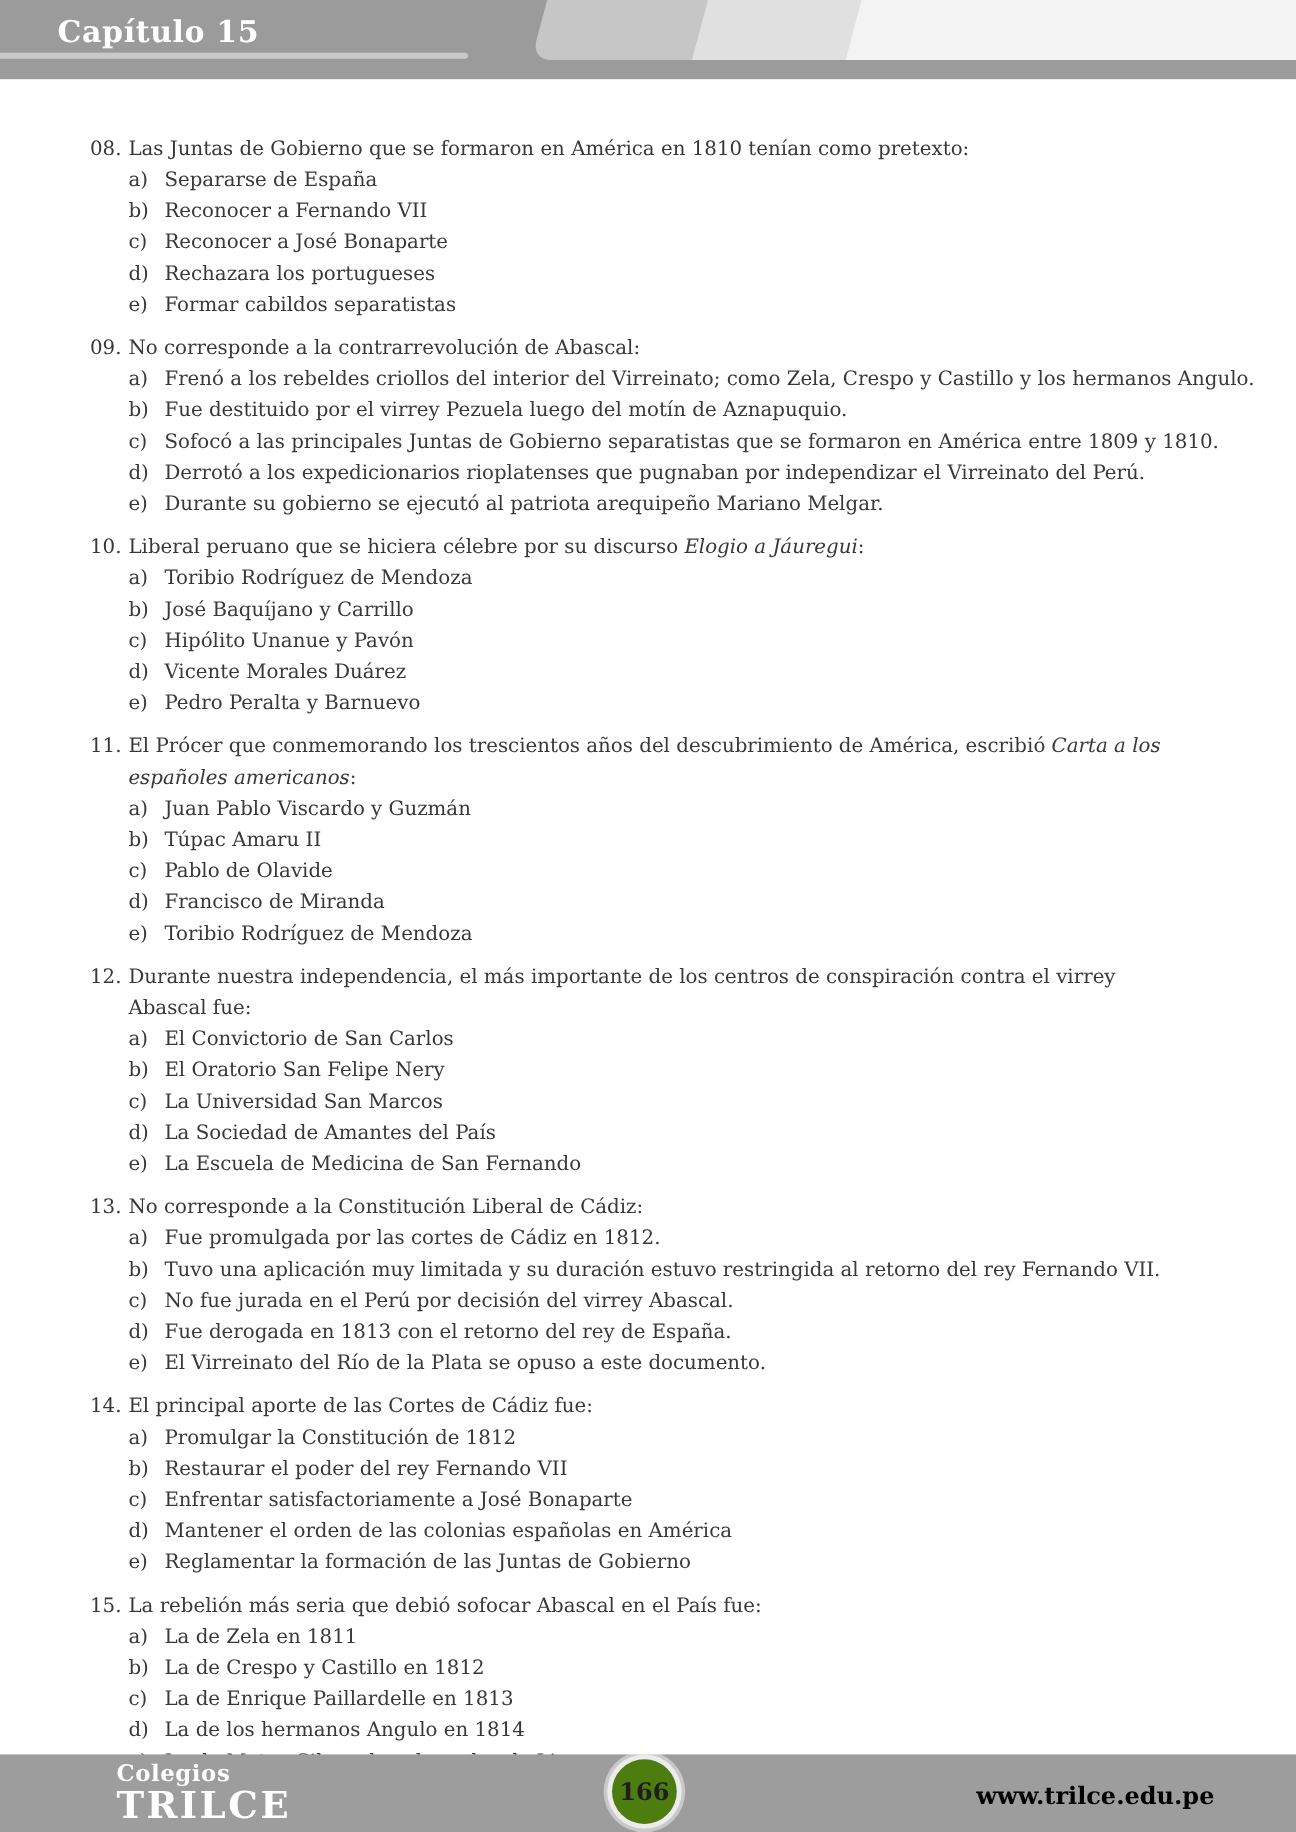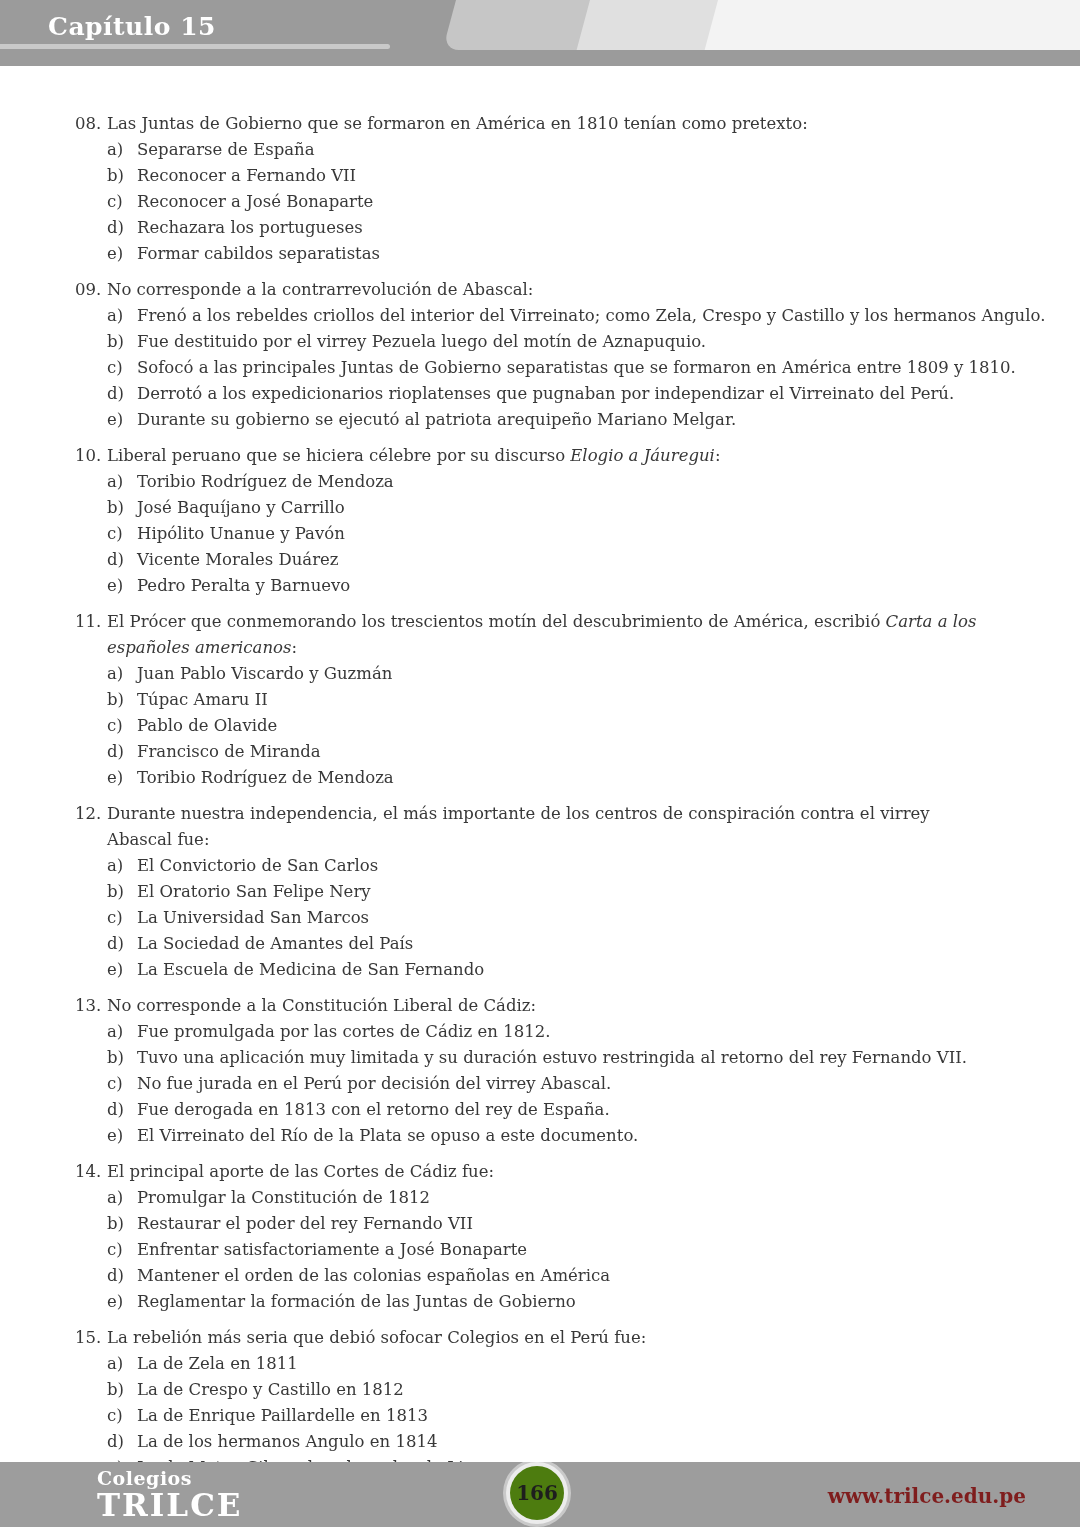--- a/index.html
+++ b/index.html
@@ -117,23 +117,23 @@
     align-items: center;
     justify-content: center;
   }
   .page-number {
     font-size: 20px;
     font-weight: bold;
     color: #1e1e1e;
   }
   .website {
     position: absolute;
-    right: 54px;
+    right: 68px;
     top: 22px;
-    color: #7f1d1d;
+    color: #000000;
     font-size: 20px;
     font-weight: bold;
   }
 </style>
 </head>
 <body>
 
 <div class="page">
 
   <div class="header">
@@ -233,21 +233,21 @@
 
   <div class="option">
     <span class="opt-letter">e)</span>
     <span class="opt-text">Pedro Peralta y Barnuevo</span>
   </div>
 </div>
   </div>
 
   <div class="question">
     <span class="q-num">11.</span>
-    <span class="q-text"><span class="q-pre">El Prócer que conmemorando los trescientos motín del descubrimiento de América, escribió </span><span class="q-italic">Carta a los españoles americanos</span><span class="q-suffix">:</span></span>
+    <span class="q-text"><span class="q-pre">El Prócer que conmemorando los trescientos años del descubrimiento de América, escribió </span><span class="q-italic">Carta a los españoles americanos</span><span class="q-suffix">:</span></span>
     <div class="options">
   <div class="option">
     <span class="opt-letter">a)</span>
     <span class="opt-text">Juan Pablo Viscardo y Guzmán</span>
   </div>
 
   <div class="option">
     <span class="opt-letter">b)</span>
     <span class="opt-text">Túpac Amaru II</span>
   </div>
@@ -357,21 +357,21 @@
 
   <div class="option">
     <span class="opt-letter">e)</span>
     <span class="opt-text">Reglamentar la formación de las Juntas de Gobierno</span>
   </div>
 </div>
   </div>
 
   <div class="question">
     <span class="q-num">15.</span>
-    <span class="q-text"><span class="q-pre">La rebelión más seria que debió sofocar Colegios en el Perú fue:</span><span class="q-italic"></span><span class="q-suffix"></span></span>
+    <span class="q-text"><span class="q-pre">La rebelión más seria que debió sofocar Abascal en el País fue:</span><span class="q-italic"></span><span class="q-suffix"></span></span>
     <div class="options">
   <div class="option">
     <span class="opt-letter">a)</span>
     <span class="opt-text">La de Zela en 1811</span>
   </div>
 
   <div class="option">
     <span class="opt-letter">b)</span>
     <span class="opt-text">La de Crespo y Castillo en 1812</span>
   </div>

